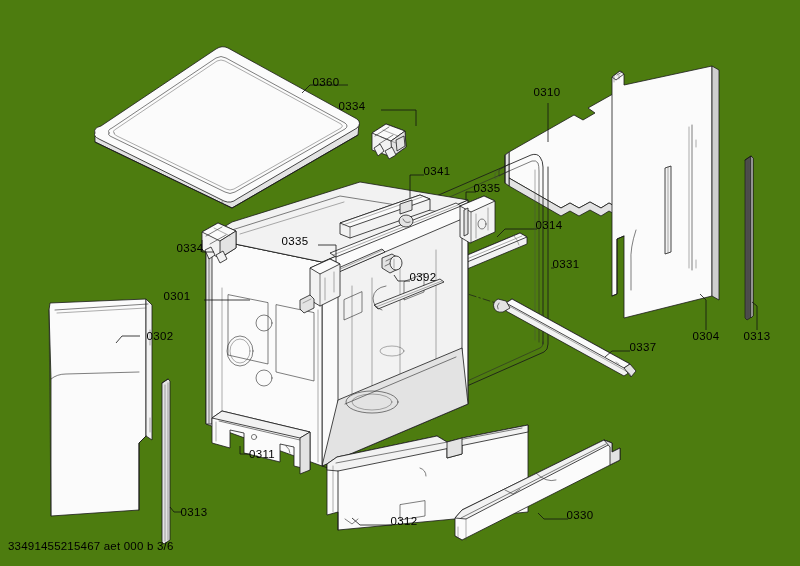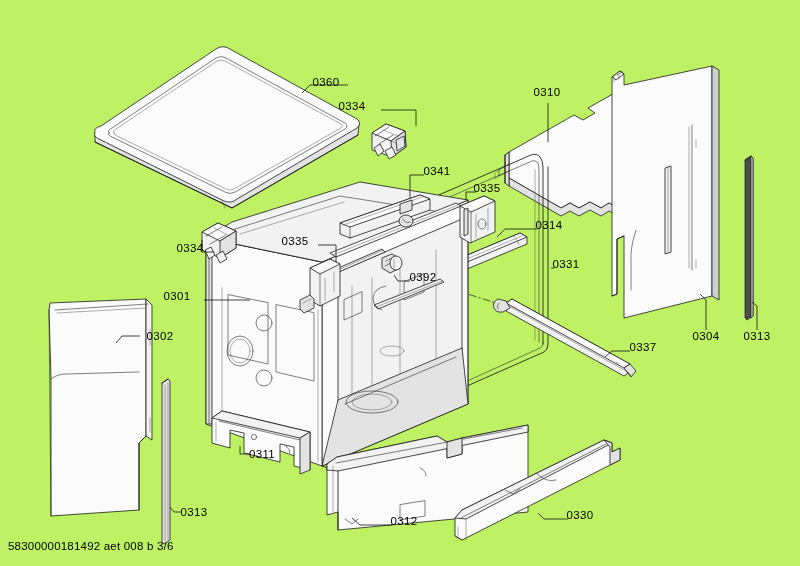--- a/index.html
+++ b/index.html
@@ -8,21 +8,21 @@
     padding: 0;
     background: #ffffff;
   }
   body {
     font-family: "Liberation Sans", sans-serif;
   }
   #sheet {
     position: relative;
     width: 800px;
     height: 566px;
-    background: #bef264;
+    background: #4d7c0f;
     overflow: hidden;
   }
   #drawing {
     position: absolute;
     left: 0;
     top: 0;
     width: 800px;
     height: 566px;
     display: block;
   }
@@ -443,15 +443,15 @@
       <text class="lbl lbl-mid" x="757" y="340">0313</text>
       <text class="lbl lbl-mid" x="194" y="516">0313</text>
       <text class="lbl lbl-mid" x="643" y="351">0337</text>
       <text class="lbl lbl-mid" x="262" y="458">0311</text>
       <text class="lbl lbl-mid" x="404" y="525">0312</text>
       <text class="lbl lbl-mid" x="580" y="519">0330</text>
     </g>
 
   </svg>
 
-  <div class="caption">58300000181492 aet 008 b 3/6</div>
+  <div class="caption">33491455215467 aet 000 b 3/6</div>
 
 </div>
 
 </body></html>

